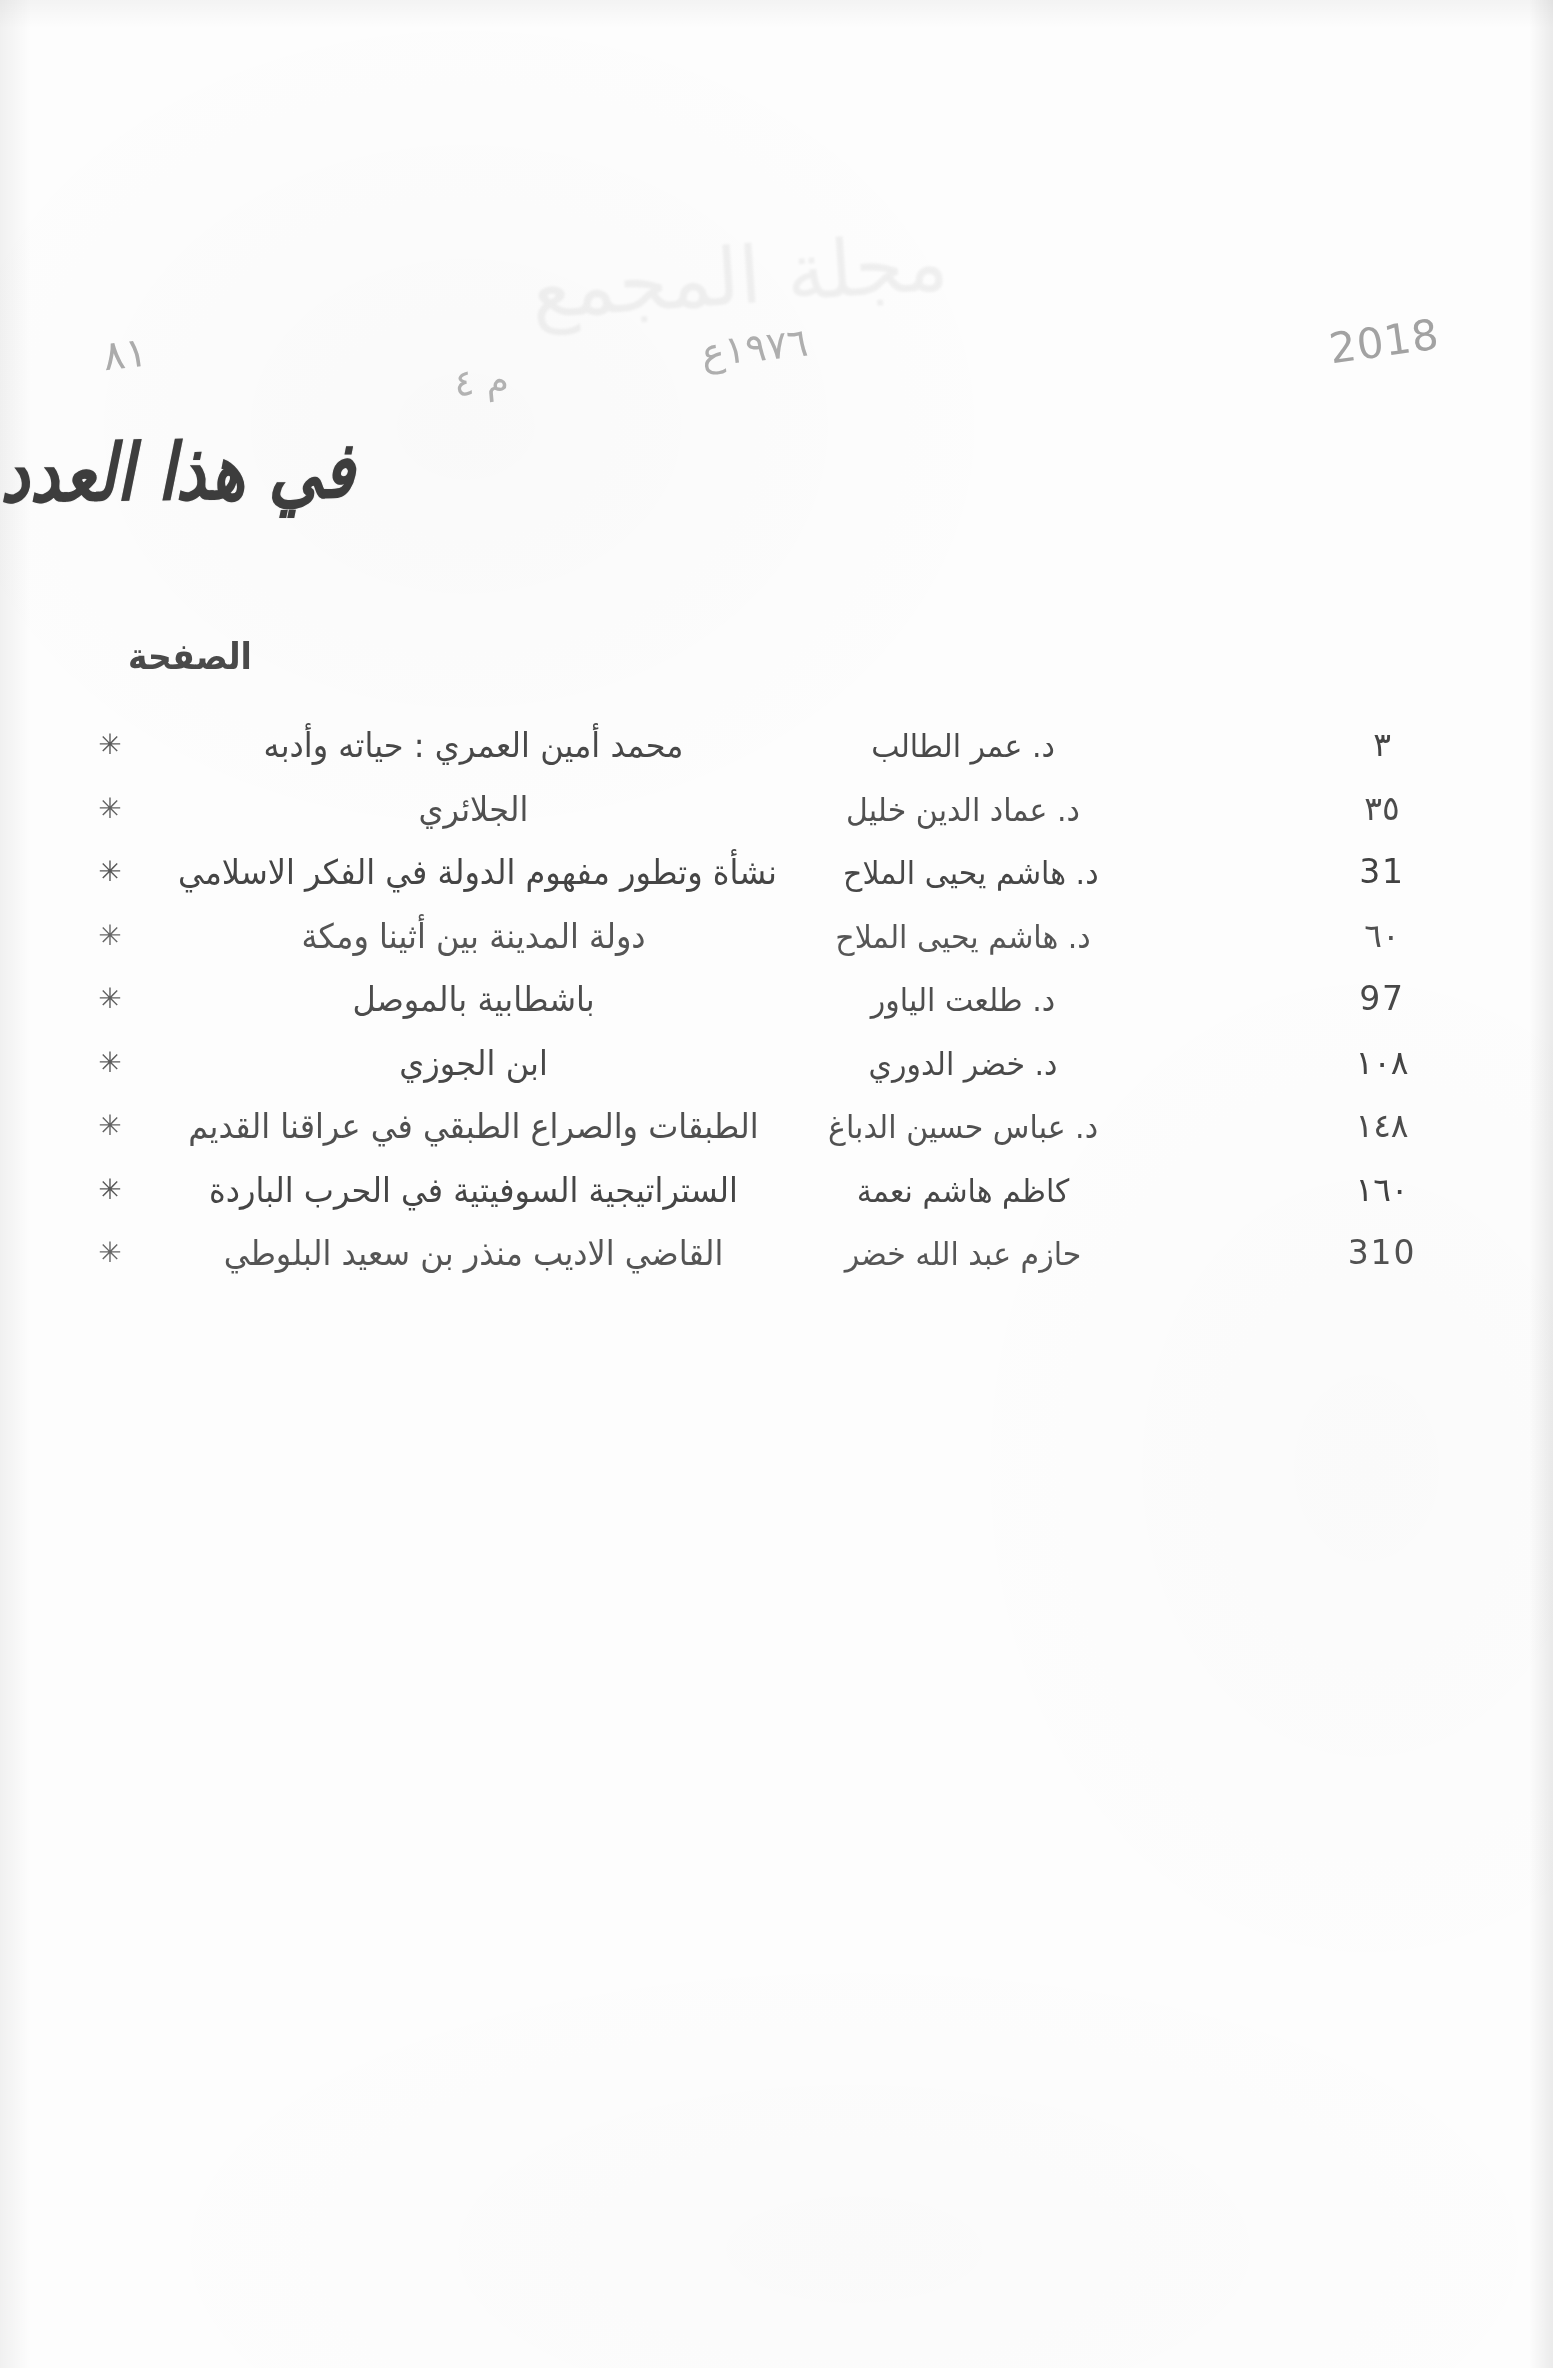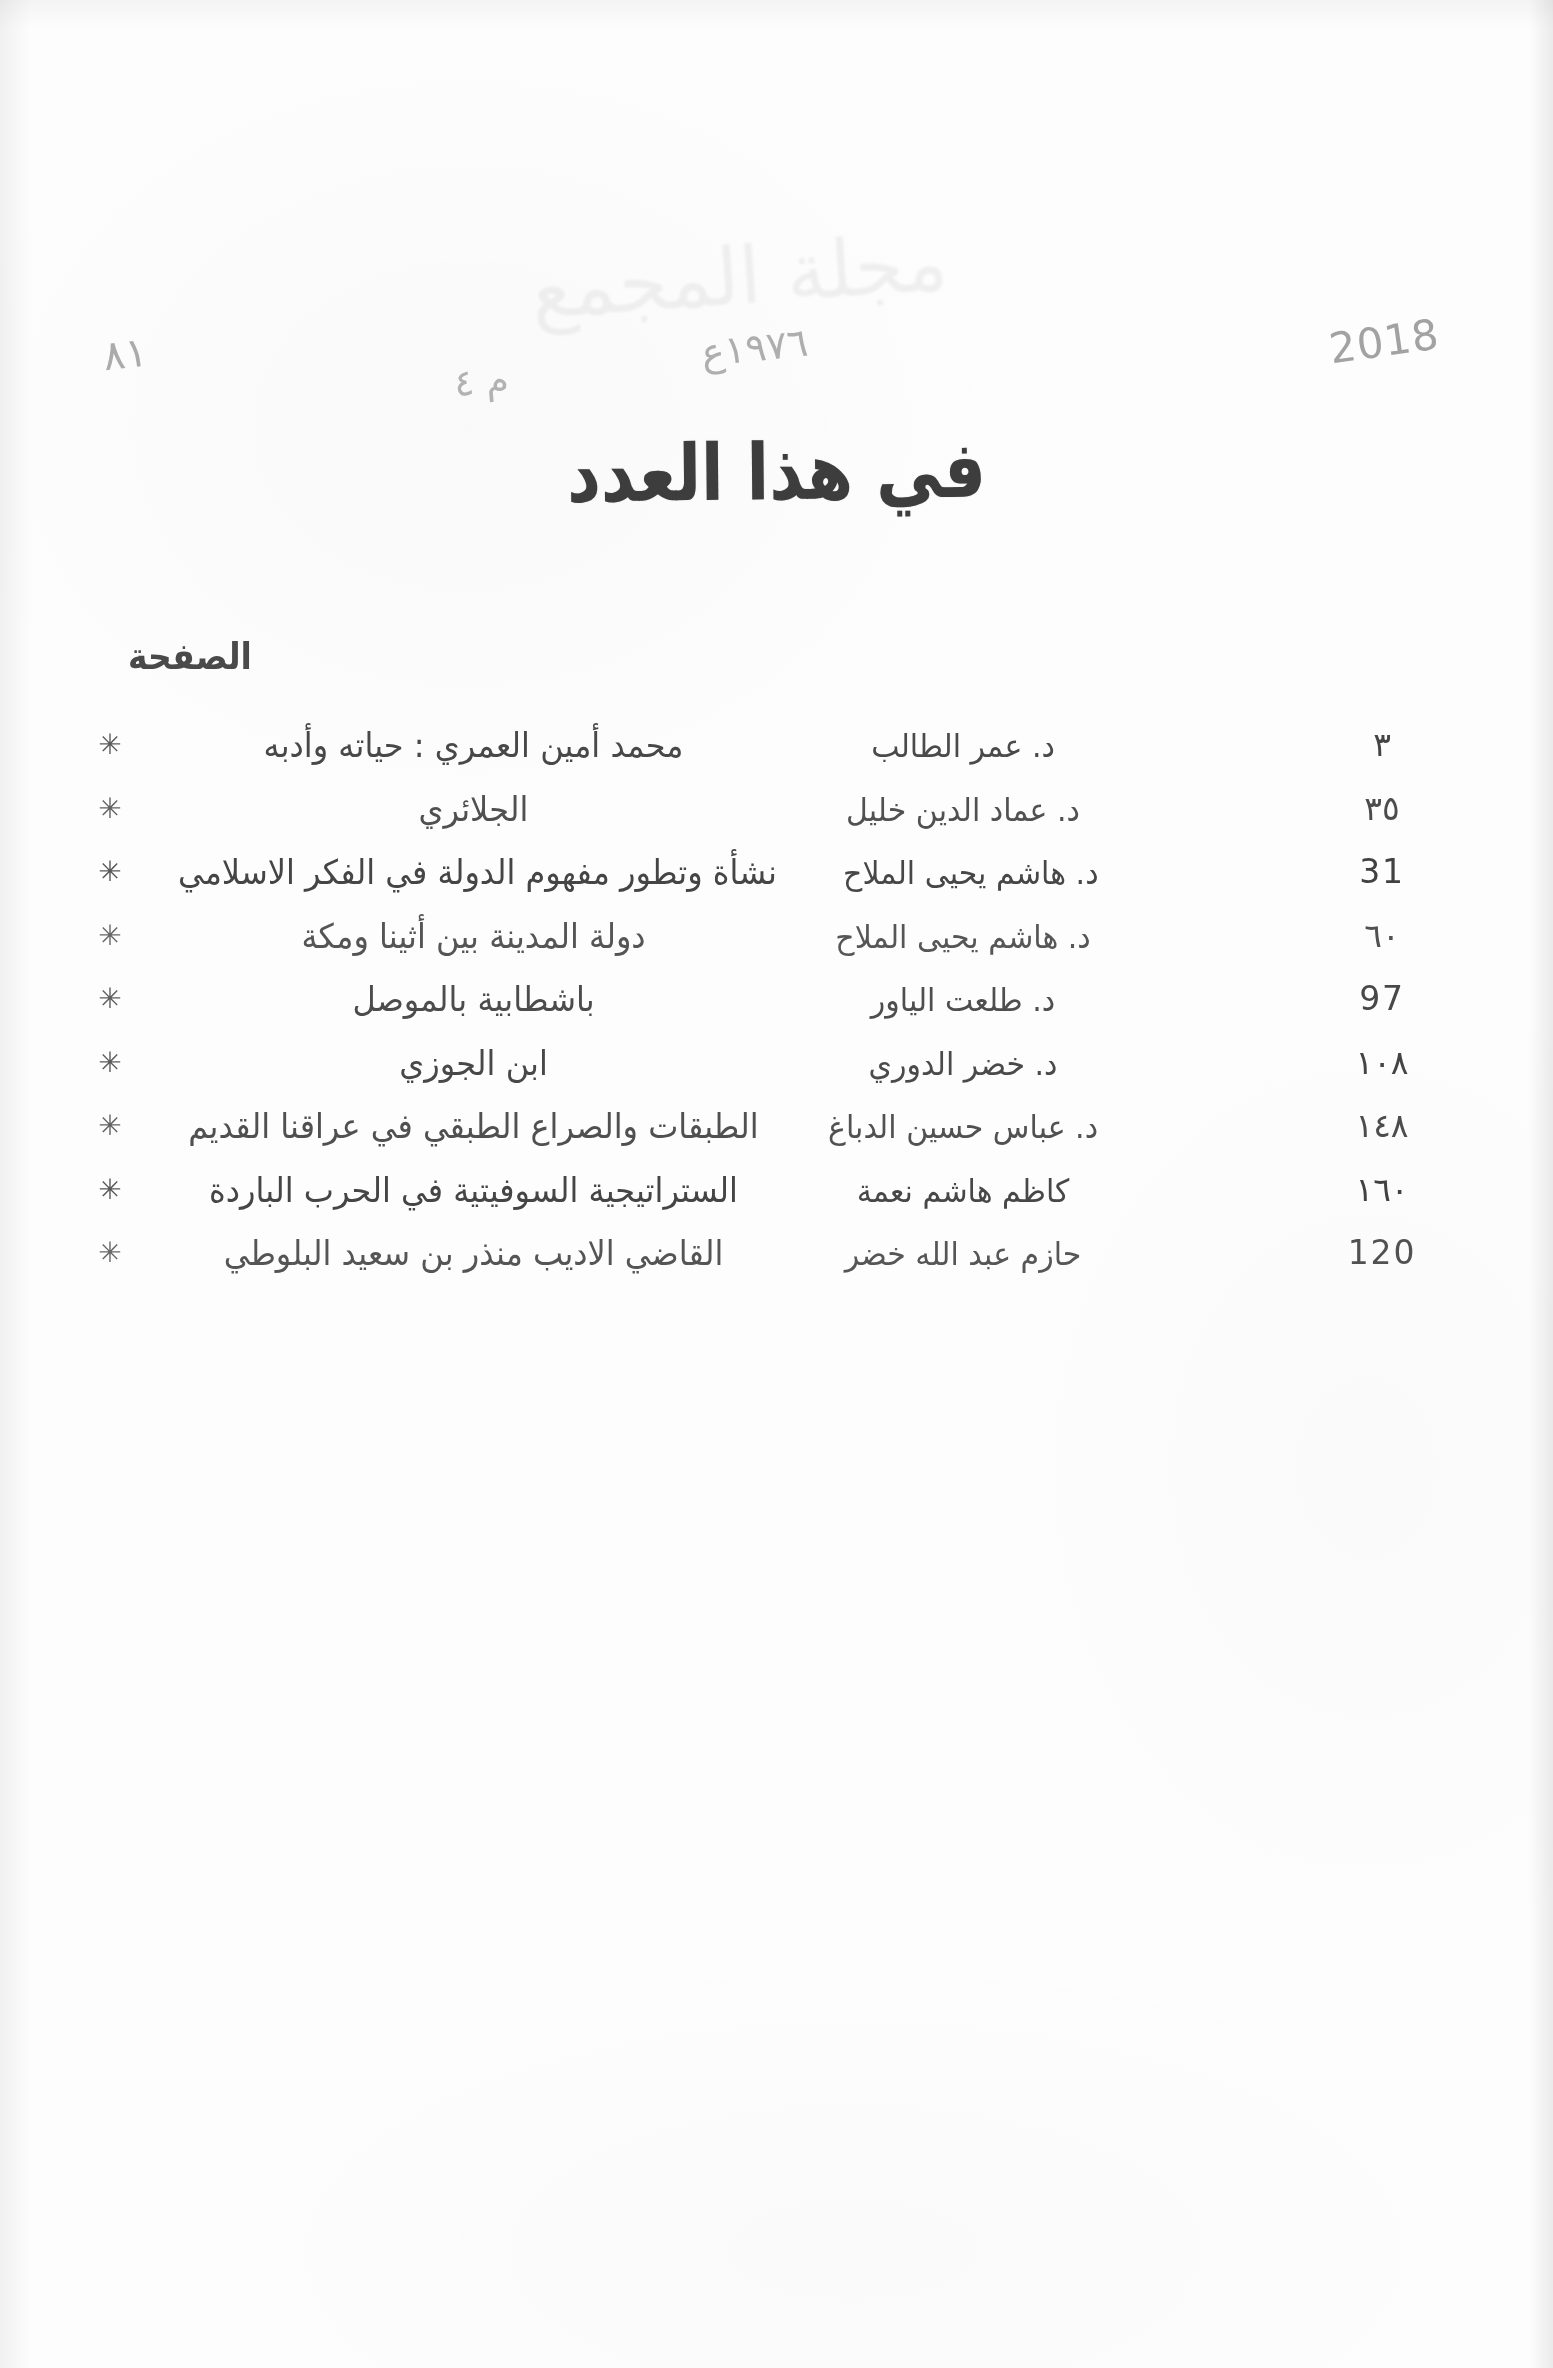--- a/index.html
+++ b/index.html
@@ -103,21 +103,22 @@
     white-space: nowrap;
     filter: blur(1px);
   }
 
   
   .masthead {
     position: absolute;
     top: 434px;
     left: 0;
     width: 100%;
-    text-align: center;
+    text-align: left;
+    font-style: italic;
   }
   .masthead-title {
     display: inline-block;
     font-family: "DejaVu Sans", "Liberation Sans", sans-serif;
     font-size: 66px;
     font-weight: 700;
     color: #3d3d3d;
     letter-spacing: -1.8px;
     transform: scaleY(1.18) rotate(-0.6deg);
     text-shadow: 0 0 0.9px rgba(90,90,90,0.45);
@@ -333,20 +334,20 @@
           </div>
         </div>
       </div>
       <div class="entry ink-4">
         <div class="entry-bullet">✳</div>
         <div class="entry-body">
           <div class="entry-line">
             <div class="entry-title">القاضي الاديب منذر بن سعيد البلوطي</div>
             <div class="entry-author">حازم عبد الله خضر</div>
             <div class="entry-spacer"></div>
-            <div class="entry-page">120</div>
+            <div class="entry-page">310</div>
           </div>
         </div>
       </div>
     </div>
 
 </div>
 
 
 </body></html>

